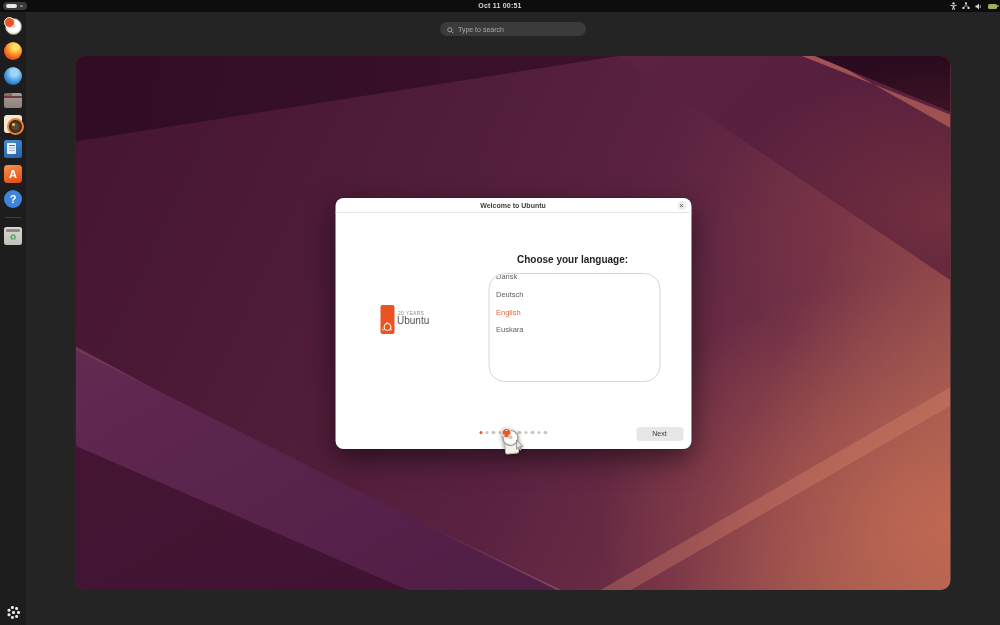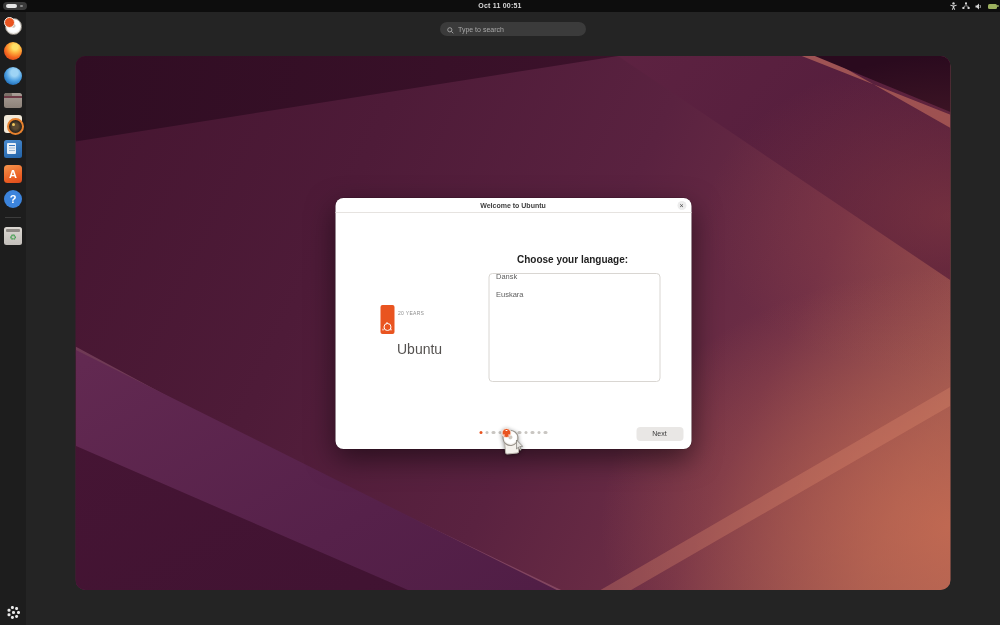--- a/index.html
+++ b/index.html
@@ -96,33 +96,33 @@
     background:#ffffff; border-radius:8px; box-shadow:0 10px 28px rgba(0,0,0,.5), 0 0 0 .5px rgba(0,0,0,.25); }
   .dlg-header { position:relative; height:15px; border-bottom:1px solid #e6e3e0;
     display:flex; align-items:center; justify-content:center; }
   .dlg-title { font-size:7px; font-weight:bold; color:#3d3d3d; }
   .dlg-close { position:absolute; right:5px; top:3px; width:9px; height:9px; border-radius:50%;
     background:#ececec; color:#4a4a4a; font-size:7px; line-height:9px; text-align:center; cursor:pointer; }
 
   .dlg-heading { position:absolute; left:154px; top:56px; font-size:10px; font-weight:bold; color:#1f1f1f;margin-left:28px; }
 
   .lang-list { position:absolute; left:153px; top:75px; width:172px; height:109px;
-    border:1px solid #d9d6d2; border-radius:4px; background:#fff; overflow:hidden; }
+    border:1px solid #d9d6d2; border-radius:16px; background:#fff; overflow:hidden; }
   .lang-scroll { transform:translateY(-6.5px); }
   .lang-item { height:17.8px; line-height:17.8px; padding-left:7px; font-size:7.5px; color:#5f5f5f; cursor:pointer; }
   .lang-item.selected { color:#e0663a; }
 
   .logo { position:absolute; left:45px; top:107px; }
   .logo-mark { position:absolute; left:0; top:0; width:14px; height:29px; border-radius:2px; background:#e95420; }
   .logo-cof { position:absolute; left:3px; top:18px; width:8px; height:8px; border-radius:50%;
     border:1.4px solid #ffffff; }
   .logo-cof::after { content:""; position:absolute; left:2.2px; top:-2.2px; width:1.8px; height:1.8px;
     border-radius:50%; background:#fff; box-shadow:-4px 6.5px 0 #fff, 4px 6.5px 0 #fff; }
   .logo-years { position:absolute; left:18px; top:5px; font-size:5px; letter-spacing:.3px; color:#8d8d8d; white-space:nowrap; }
-  .logo-brand { position:absolute; left:17px; top:10px; font-size:14px; color:#555250; white-space:nowrap;margin-top:26px; }
+  .logo-brand { position:absolute; left:17px; top:10px; font-size:10px; color:#555250; white-space:nowrap; }
 
   .pager { position:absolute; left:144px; top:233px; display:flex; align-items:center; gap:3.1px; }
   .dot { width:3.4px; height:3.4px; border-radius:50%; background:#c9c6c2; }
   .dot.active { background:#e95420; }
 
   .next-btn { position:absolute; left:301px; top:229px; width:47px; height:14px; border-radius:4px;
     background:#e9e7e5; font-size:7px; color:#3a3a3a; text-align:center; line-height:14px; cursor:pointer; }
 
   
   .drag-icon { position:absolute; left:426px; top:373px; width:22px; height:27px; z-index:40;
@@ -214,20 +214,22 @@
       <div class="dlg-header">
         <span class="dlg-title">Welcome to Ubuntu</span>
         <span class="dlg-close">×</span>
       </div>
 
       <div class="dlg-heading">Choose your language:</div>
 
       <div class="lang-list">
         <div class="lang-scroll" id="lang-scroll">
             <div class="lang-item">Dansk</div>
+            <div class="lang-item">Deutsch</div>
+            <div class="lang-item selected">English</div>
             <div class="lang-item">Euskara</div>
           </div>
       </div>
 
       <div class="logo">
         <span class="logo-mark">
           <span class="logo-cof"></span>
         </span>
         <span class="logo-years">20 YEARS</span>
         <span class="logo-brand">Ubuntu</span>

